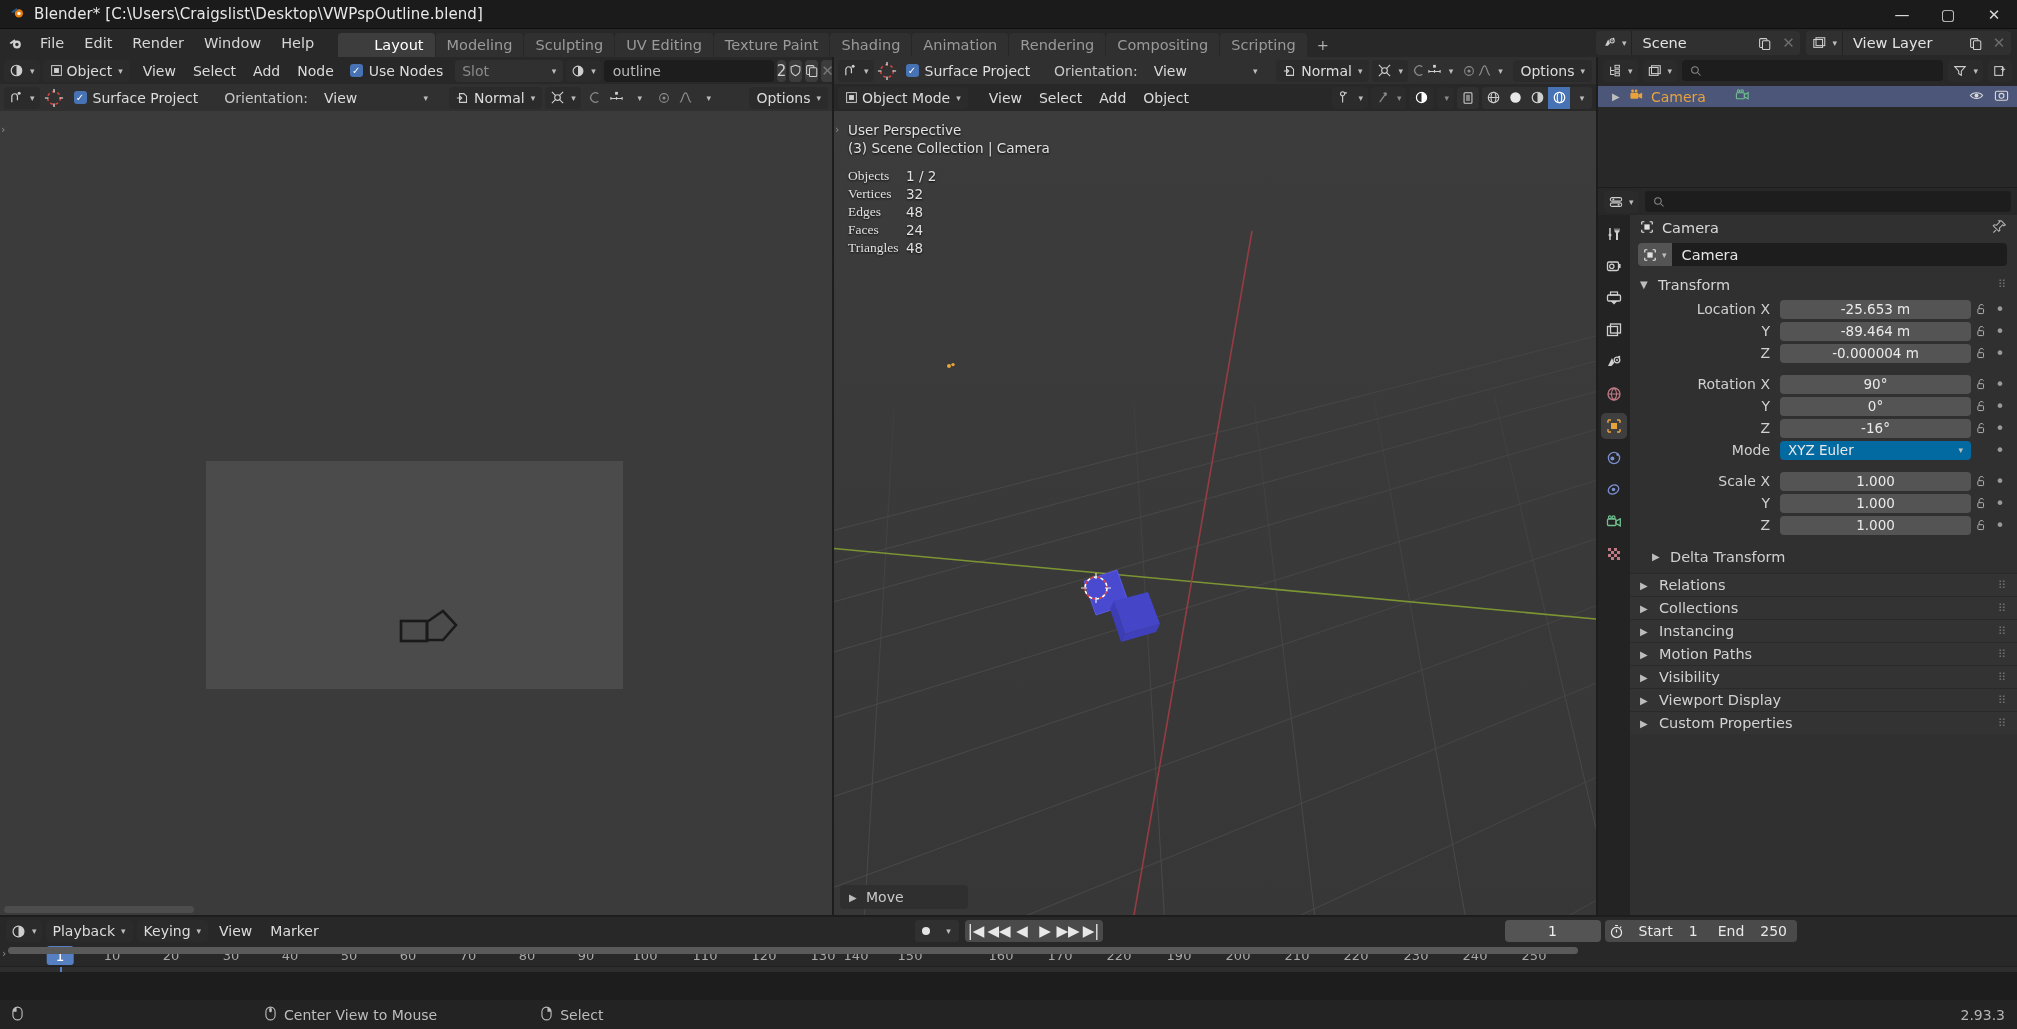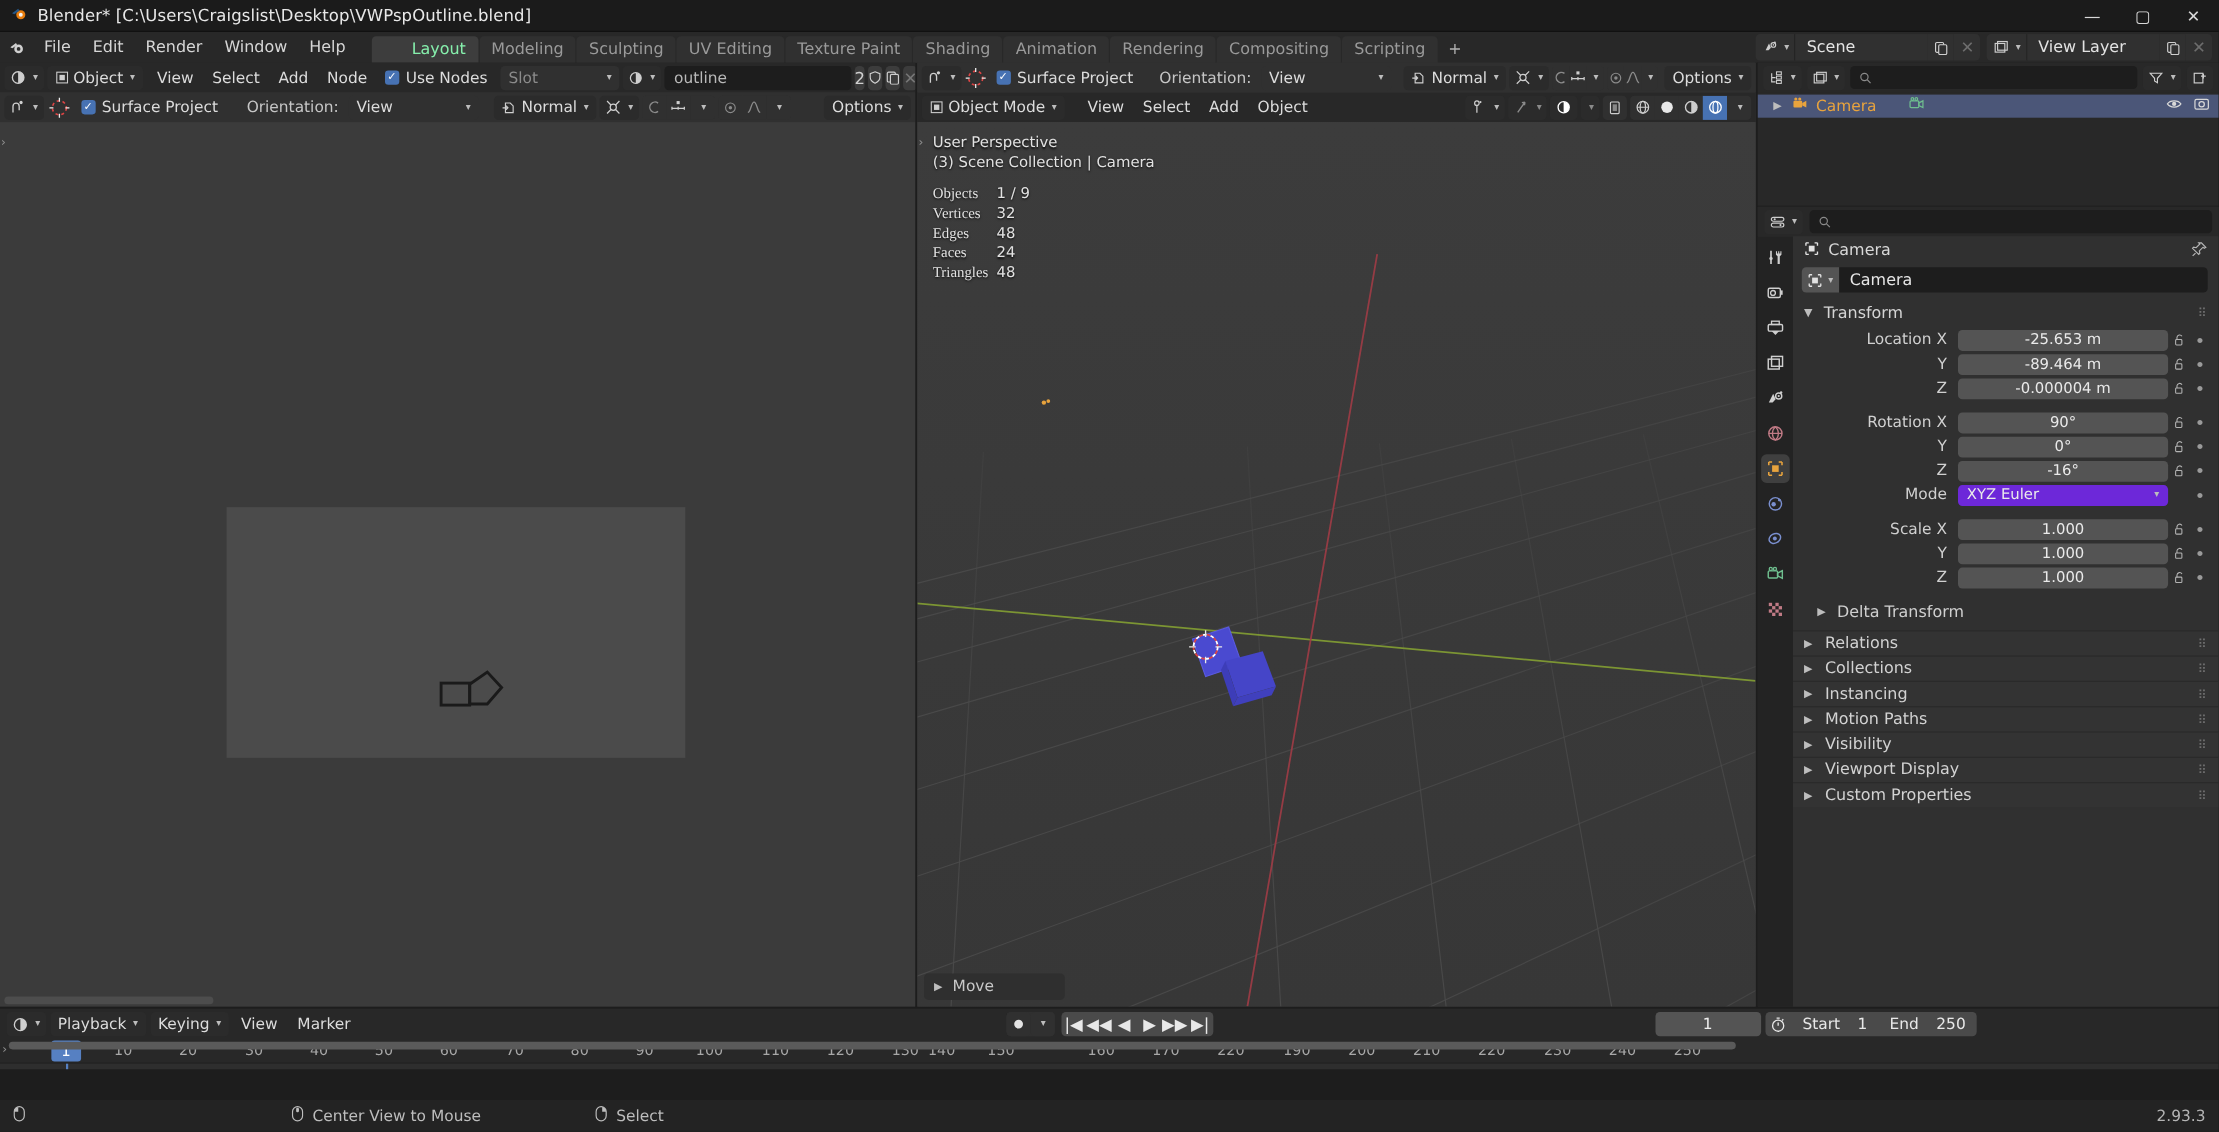--- a/index.html
+++ b/index.html
@@ -36,21 +36,21 @@
   .menu-item {
     padding: 0 10px; height: 22px; line-height: 22px; font-size: 14.5px; color: #d6d6d6;
     border-radius: 3px; white-space: nowrap;
   }
   .ws-tabs { display: flex; align-items: flex-end; height: 28px; margin-left: 14px; }
   .ws-tab {
     padding: 0 11px; height: 24px; line-height: 24px; font-size: 14.5px;
     color: #9a9a9a; background: #303030; margin-right: 1px;
     border-radius: 4px 4px 0 0;
   }
-  .ws-tab.active { background: #3d3d3d; color: #86efac; padding-left: 36px; }
+  .ws-tab.active { background: #3d3d3d; color: #ffffff; padding-left: 36px; }
   .ws-tab.plus { background: transparent; color: #b0b0b0; padding: 0 9px; }
 
   .topbar-right { position: absolute; right: 6px; top: 2px; display: flex; align-items: center; gap: 6px; }
   .id-block { display: flex; align-items: center; height: 24px; }
   .id-pre {
     background: #303030; border-radius: 4px 0 0 4px; height: 24px;
     display: flex; align-items: center; padding: 0 5px 0 6px; gap: 3px;
     border-right: 1px solid #232323;
   }
   .id-field {
@@ -211,21 +211,21 @@
   .prop-row .plabel {
     width: 150px; text-align: right; padding-right: 10px;
     font-size: 14px; color: #d0d0d0;
   }
   .prop-row .pvalue {
     flex: 1; height: 19px; background: #545454; border-radius: 4px;
     display: flex; align-items: center; justify-content: center;
     font-size: 13.5px; color: #eaeaea;
   }
   .prop-row .pvalue.select {
-    justify-content: space-between; padding: 0 8px; background: #6d28d9;
+    justify-content: space-between; padding: 0 8px; background: #0369a1;
   }
   .prop-row .lock { width: 20px; display:flex; align-items:center; justify-content:center; color: #b3b3b3; }
   .prop-row .dot { width: 18px; display:flex; align-items:center; justify-content:center; color: #9a9a9a; font-size: 16px; }
   .row-gap { height: 9px; }
 
   .sub-panel {
     display: flex; align-items: center; gap: 8px; height: 23px;
     padding: 0 10px 0 22px; font-size: 14.5px; color: #cfcfcf;
   }
   .closed-panel {
@@ -738,21 +738,21 @@
         </svg>
 
         <div class="vp-sidearrow">›</div>
 
         <div class="vp-stats">
           <div>User Perspective</div>
           <div>(3) Scene Collection | Camera</div>
           <div class="spacer"></div>
           <div class="row">
               <span class="k">Objects</span>
-              <span>1 / 9</span>
+              <span>1 / 2</span>
             </div>
           <div class="row">
               <span class="k">Vertices</span>
               <span>32</span>
             </div>
           <div class="row">
               <span class="k">Edges</span>
               <span>48</span>
             </div>
           <div class="row">

